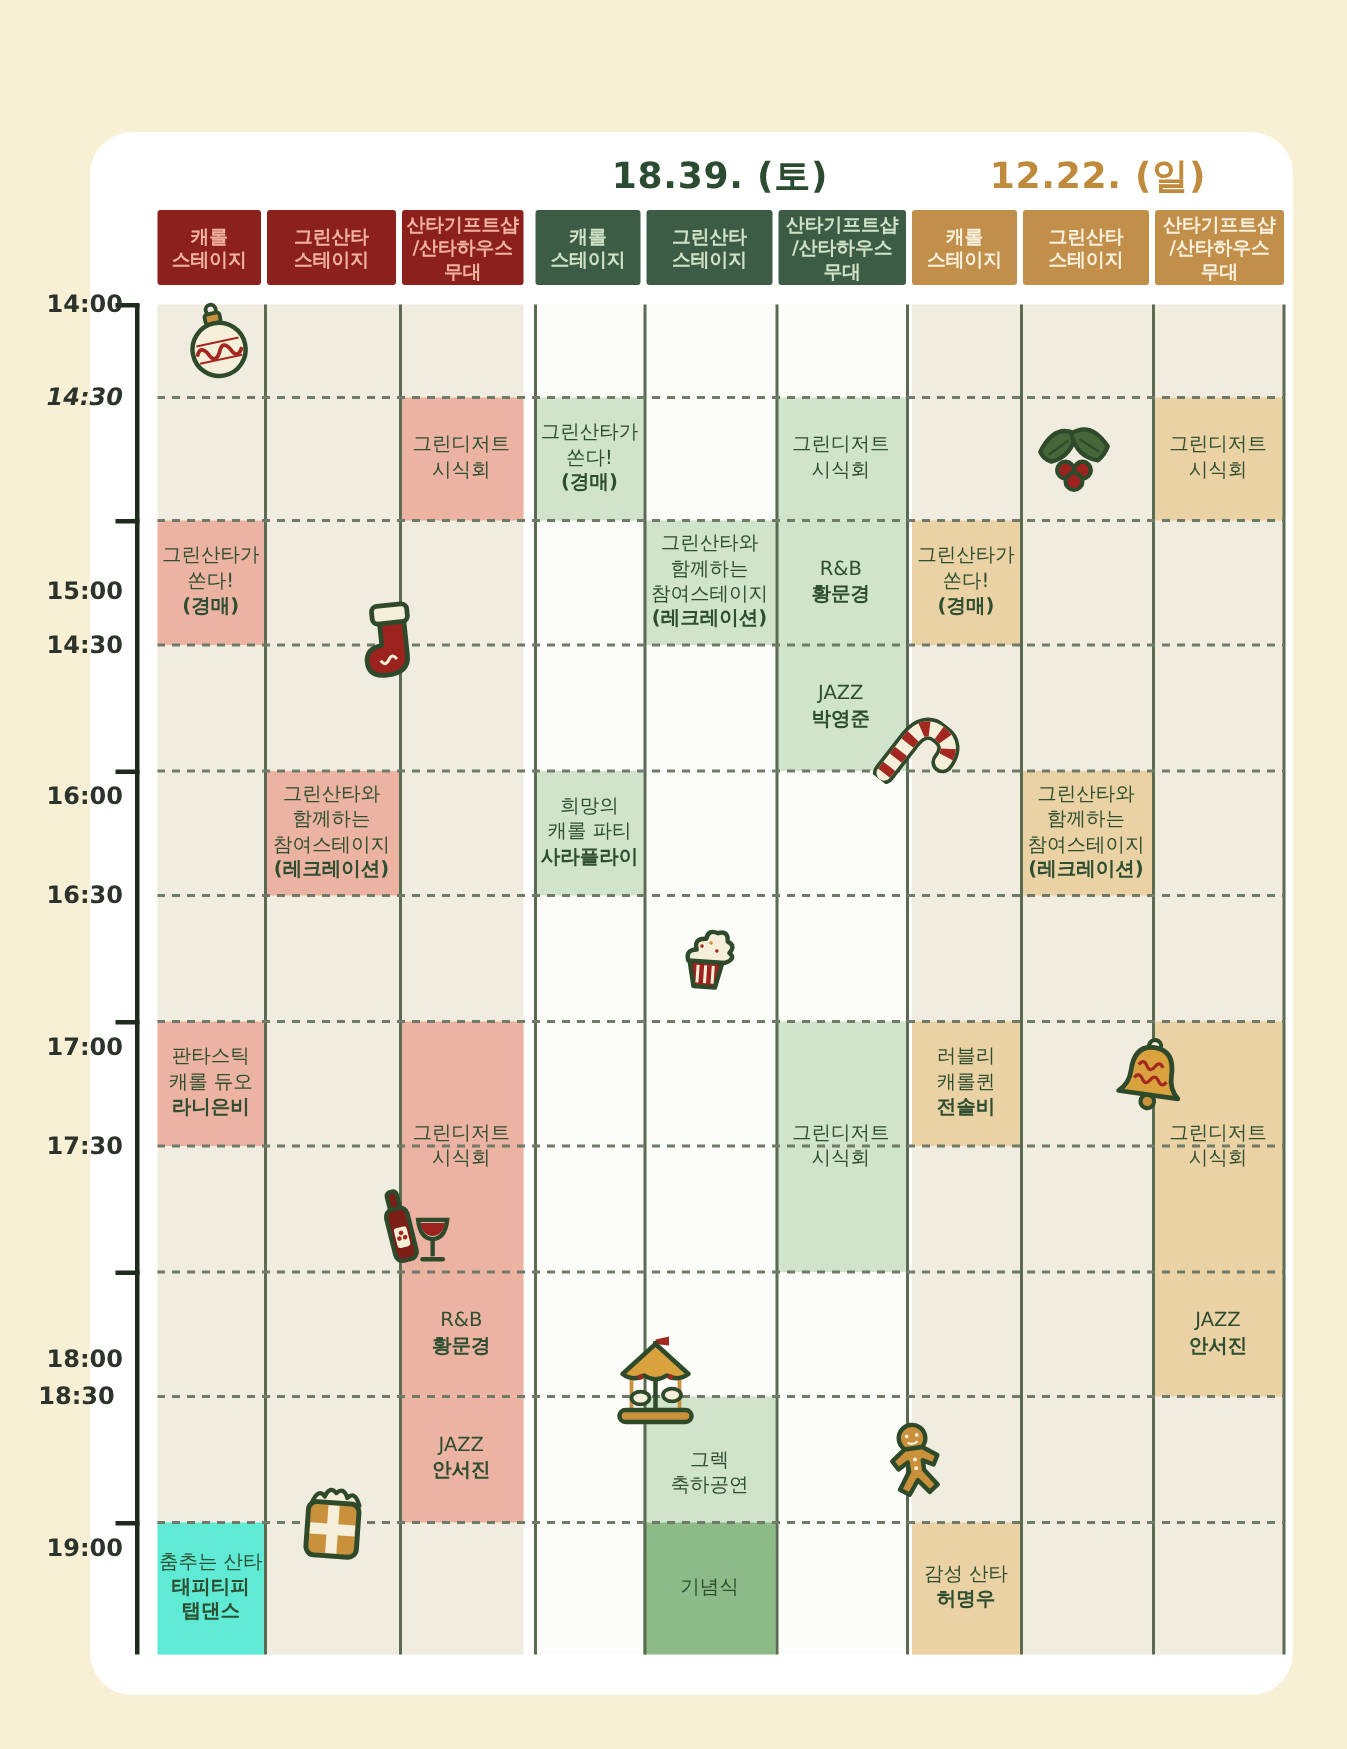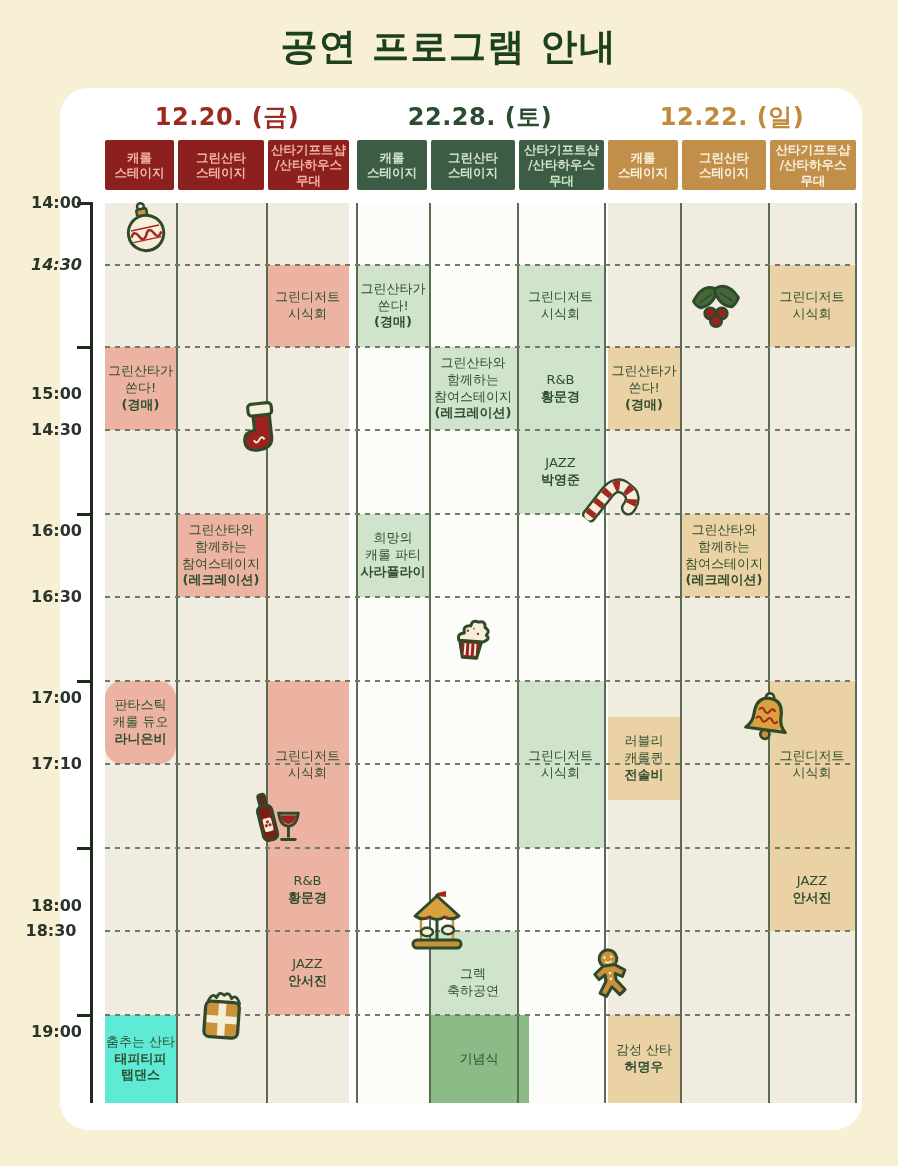--- a/index.html
+++ b/index.html
@@ -46,25 +46,23 @@
   }
   .evt span{display:block;}
   .evt .b{font-weight:700;}
   .icon{position:absolute;z-index:5;}
   .hidden-defs{position:absolute;width:0;height:0;overflow:hidden;}
 </style>
 </head>
 <body>
 
 <div class="canvas">
-  <h1 class="title">공연 프로그램 안내</h1>
   <div class="panel"></div>
 
-  <div class="day-title" id="day-title-0" style="left: 97px; color: rgb(156, 42, 32);">12.20. (금)</div>
-  <div class="day-title" id="day-title-1" style="left: 350px; color: rgb(43, 76, 49);">22.28. (토)</div>
+  <div class="day-title" id="day-title-1" style="left: 350px; color: rgb(43, 76, 49);">18.39. (토)</div>
   <div class="day-title" id="day-title-2" style="left: 602px; color: rgb(192, 138, 60);">12.22. (일)</div>
 
   <div id="grid-layer">
       <div class="col-bg" style="left: 105px; width: 244px; background: rgb(240, 236, 223);"></div>
       <div class="col-bg" style="left: 357px; width: 247px; background: rgb(252, 252, 248);"></div>
       <div class="col-bg" style="left: 608px; width: 248px; background: rgb(240, 236, 223);"></div>
       <div class="stage-header" style="left: 105px; width: 69px; background: rgb(140, 32, 29); color: rgb(240, 177, 161);">
         <span>캐롤</span>
         <span>스테이지</span>
       </div>
@@ -111,21 +109,21 @@
         <span>그린산타가</span>
         <span>쏜다!</span>
         <span class="b">(경매)</span>
       </div>
       <div class="evt" style="left: 176px; width: 90px; top: 514px; height: 83px; background: rgb(237, 179, 162);">
         <span>그린산타와</span>
         <span>함께하는</span>
         <span>참여스테이지</span>
         <span class="b">(레크레이션)</span>
       </div>
-      <div class="evt" style="left: 105px; width: 71px; top: 681px; height: 83px; background: rgb(237, 179, 162); border-radius: 17px;">
+      <div class="evt" style="left: 105px; width: 71px; top: 681px; height: 83px; background: rgb(237, 179, 162);">
         <span>판타스틱</span>
         <span>캐롤 듀오</span>
         <span class="b">라니은비</span>
       </div>
       <div class="evt" style="left: 266px; width: 83px; top: 681px; height: 167px; background: rgb(237, 179, 162);">
         <span>그린디저트</span>
         <span>시식회</span>
       </div>
       <div class="evt" style="left: 266px; width: 83px; top: 848px; height: 83px; background: rgb(237, 179, 162);">
         <span>R&amp;B</span>
@@ -169,39 +167,39 @@
         <span class="b">사라플라이</span>
       </div>
       <div class="evt" style="left: 517px; width: 87px; top: 681px; height: 167px; background: rgb(208, 227, 203);">
         <span>그린디저트</span>
         <span>시식회</span>
       </div>
       <div class="evt" style="left: 429px; width: 88px; top: 931px; height: 104px; background: rgb(208, 227, 203);">
         <span>그렉</span>
         <span>축하공연</span>
       </div>
-      <div class="evt" style="left: 429px; width: 100px; top: 1015px; height: 88px; background: rgb(141, 187, 135);">
+      <div class="evt" style="left: 429px; width: 88px; top: 1015px; height: 88px; background: rgb(141, 187, 135);">
         <span>기념식</span>
       </div>
       <div class="evt" style="left: 768px; width: 88px; top: 265px; height: 82px; background: rgb(235, 210, 164);">
         <span>그린디저트</span>
         <span>시식회</span>
       </div>
       <div class="evt" style="left: 608px; width: 72px; top: 347px; height: 83px; background: rgb(235, 210, 164);">
         <span>그린산타가</span>
         <span>쏜다!</span>
         <span class="b">(경매)</span>
       </div>
       <div class="evt" style="left: 680px; width: 88px; top: 514px; height: 83px; background: rgb(235, 210, 164);">
         <span>그린산타와</span>
         <span>함께하는</span>
         <span>참여스테이지</span>
         <span class="b">(레크레이션)</span>
       </div>
-      <div class="evt" style="left: 608px; width: 72px; top: 681px; height: 83px; background: rgb(235, 210, 164); margin-top: 36px;">
+      <div class="evt" style="left: 608px; width: 72px; top: 681px; height: 83px; background: rgb(235, 210, 164);">
         <span>러블리</span>
         <span>캐롤퀸</span>
         <span class="b">전솔비</span>
       </div>
       <div class="evt" style="left: 768px; width: 88px; top: 681px; height: 167px; background: rgb(235, 210, 164);">
         <span>그린디저트</span>
         <span>시식회</span>
       </div>
       <div class="evt" style="left: 768px; width: 88px; top: 848px; height: 83px; background: rgb(235, 210, 164);">
         <span>JAZZ</span>
@@ -237,21 +235,21 @@
       <div class="tick" style="top: 680px;"></div>
       <div class="tick" style="top: 847px;"></div>
       <div class="tick" style="top: 1014px;"></div>
       <div class="time-label" style="top: 193px;">14:00</div>
       <div class="time-label" style="top: 255px; font-style: italic;">14:30</div>
       <div class="time-label" style="top: 353px; margin-top: 31px;">15:00</div>
       <div class="time-label" style="top: 420px;">14:30</div>
       <div class="time-label" style="top: 521px;">16:00</div>
       <div class="time-label" style="top: 587px;">16:30</div>
       <div class="time-label" style="top: 688px;">17:00</div>
-      <div class="time-label" style="top: 754px;">17:10</div>
+      <div class="time-label" style="top: 754px;">17:30</div>
       <div class="time-label" style="top: 896px;">18:00</div>
       <div class="time-label" style="top: 921px; text-align: center;">18:30</div>
       <div class="time-label" style="top: 1022px;">19:00</div>
       <svg class="icon" width="54" height="54" style="left: 118px; top: 201px; transform: rotate(-12deg);">
         <use href="#sym-bauble-ornament"></use>
       </svg>
       <svg class="icon" width="58" height="58" style="left: 234px; top: 395px; transform: rotate(-6deg);">
         <use href="#sym-stocking"></use>
       </svg>
       <svg class="icon" width="62" height="62" style="left: 240px; top: 792px; transform: rotate(0deg);">

